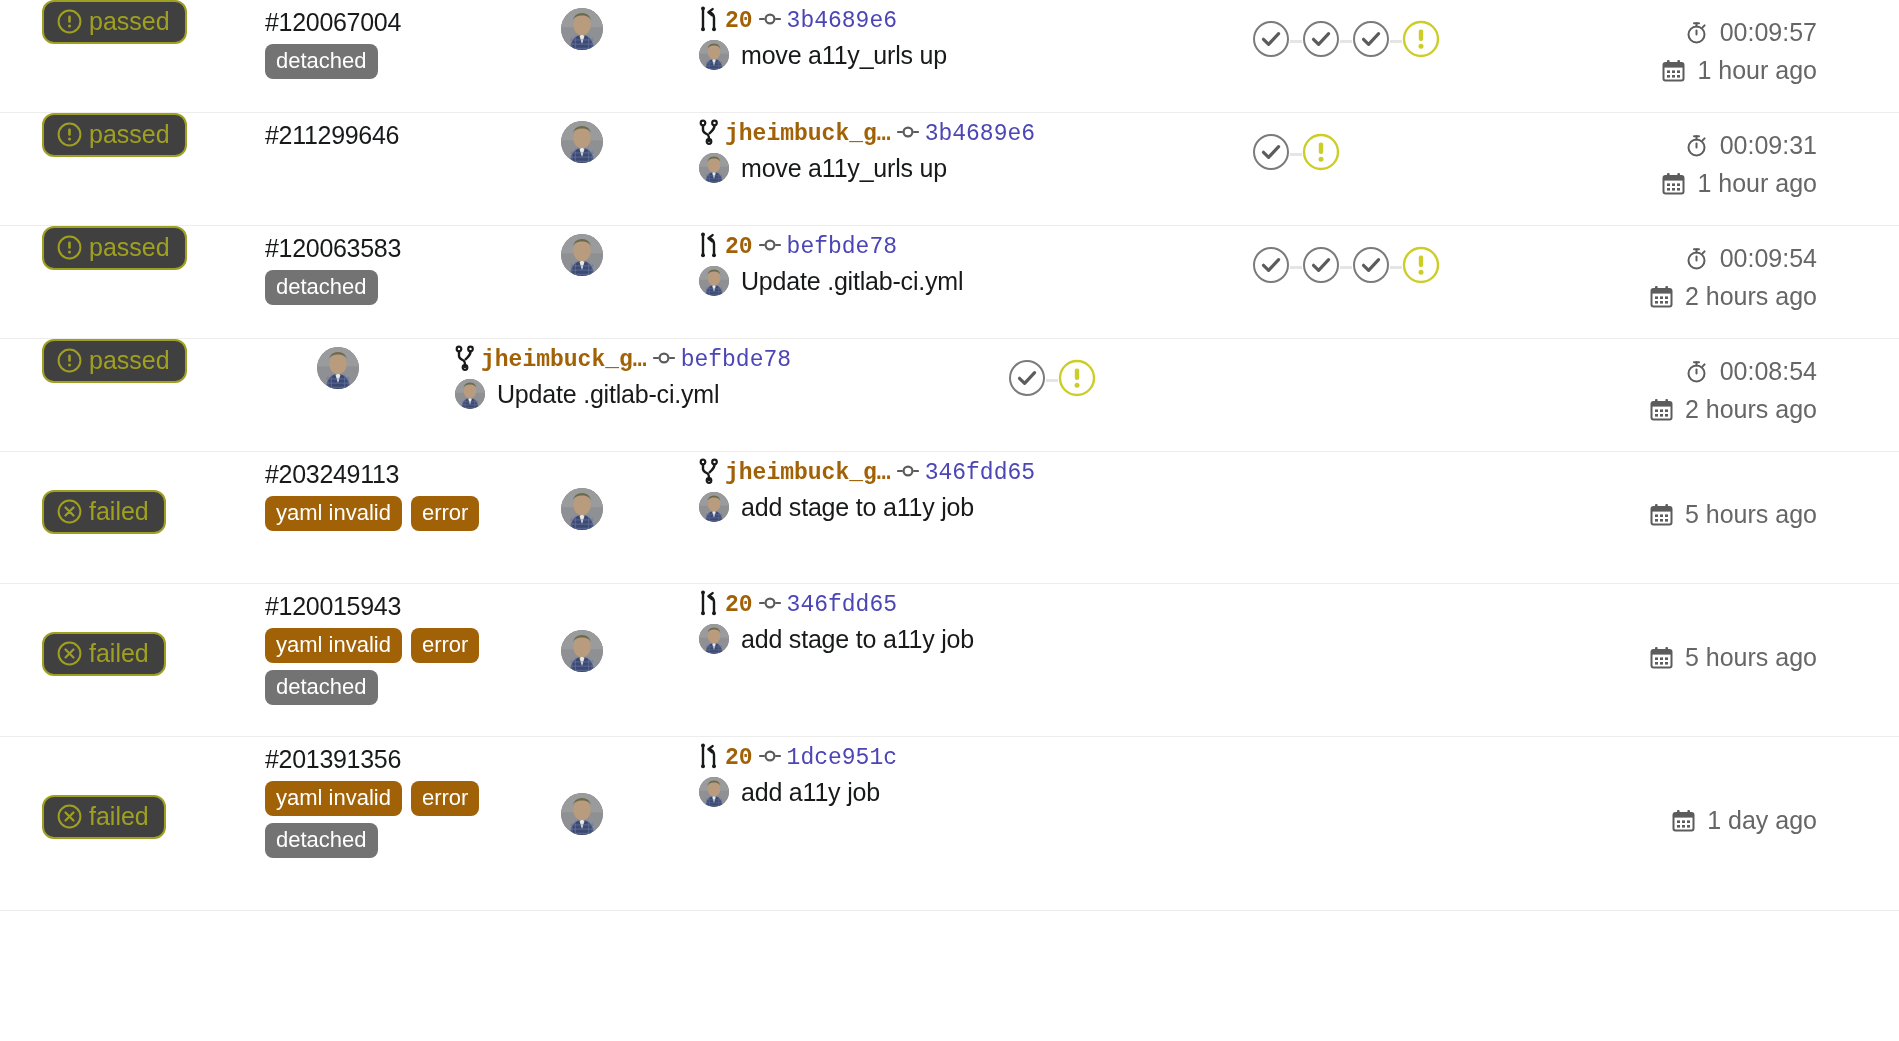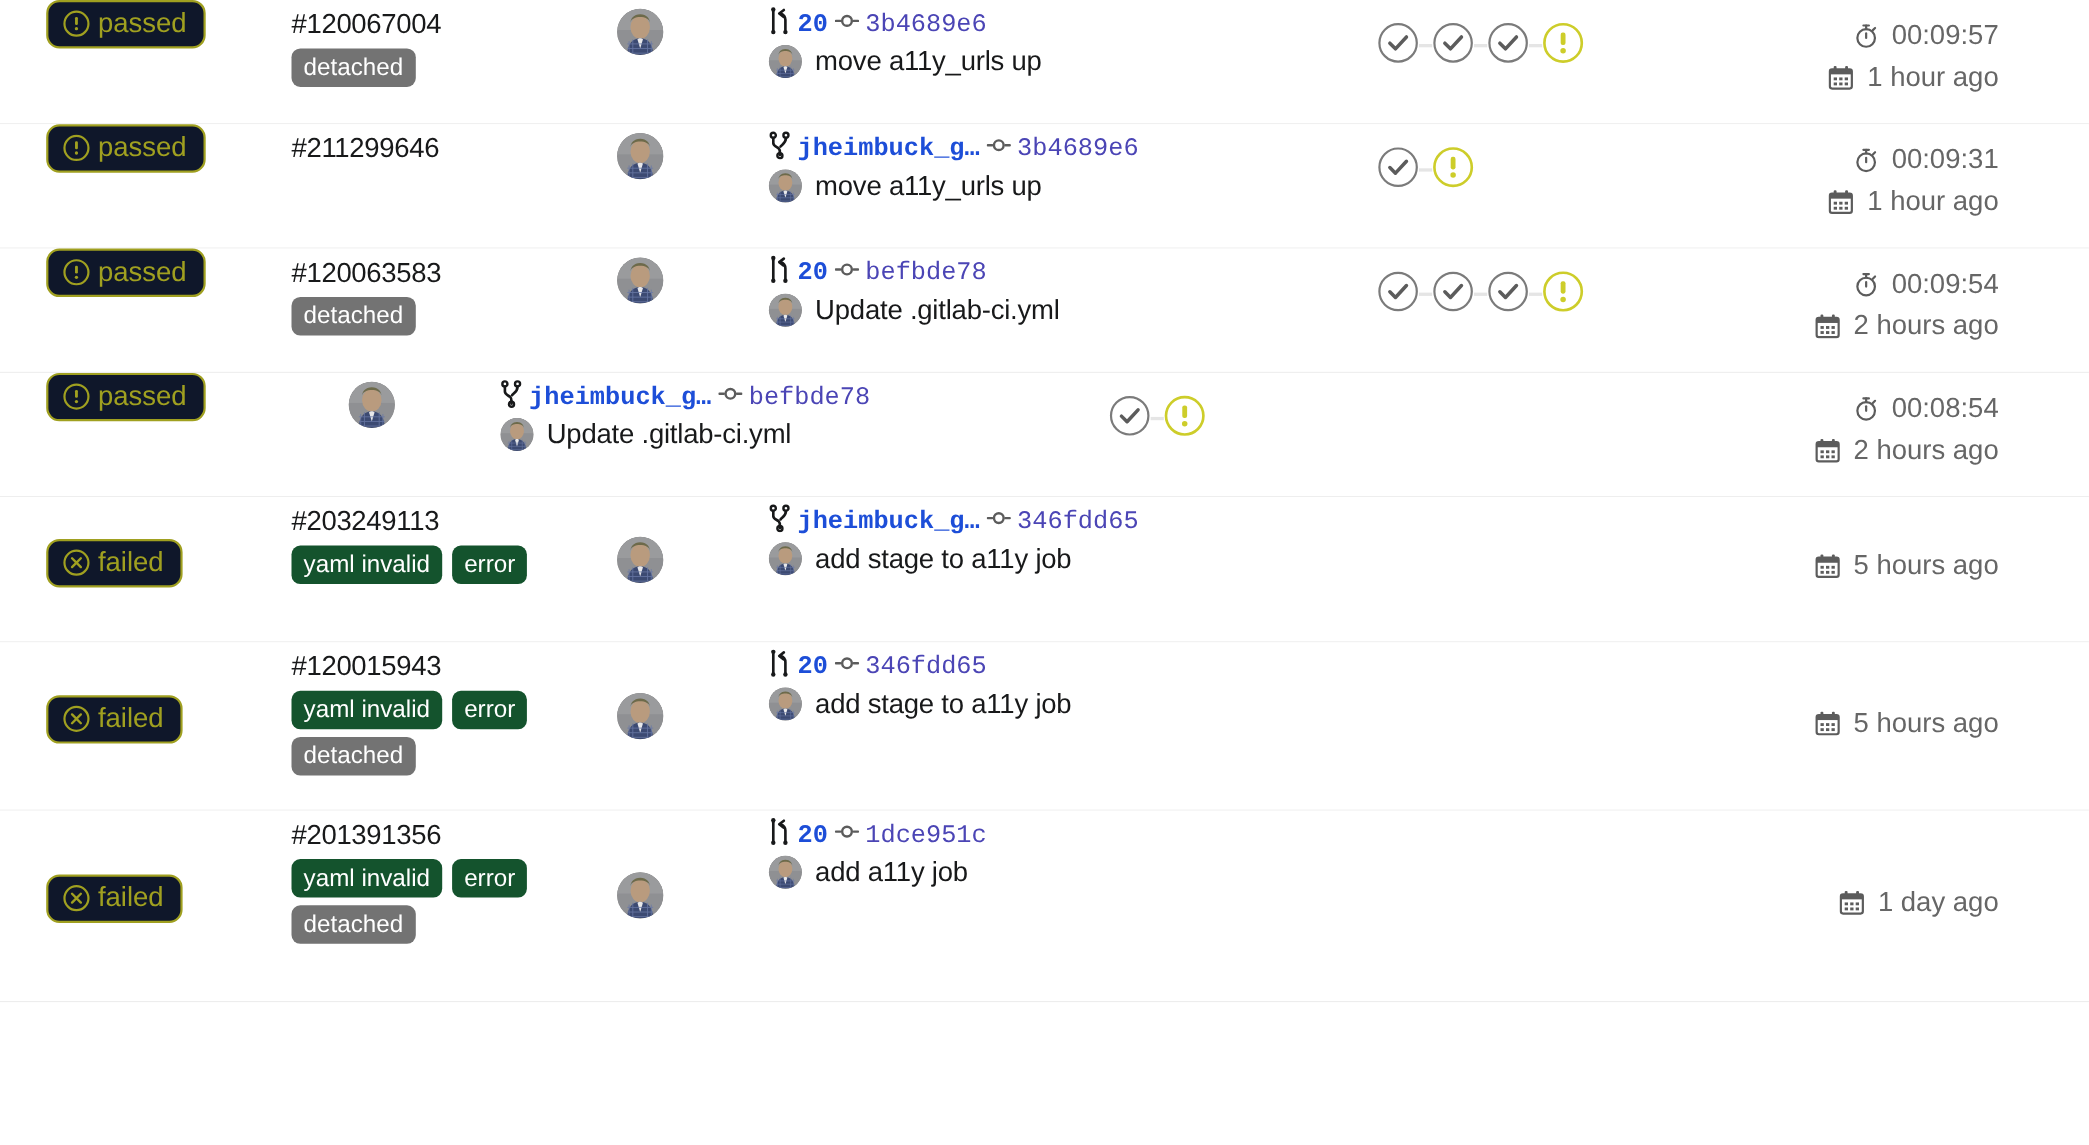--- a/index.html
+++ b/index.html
@@ -71,21 +71,21 @@
   .status-badge {
     display: inline-flex;
     align-items: center;
     gap: 7px;
     border: 2px solid #a0a020;
     border-radius: 12px;
     padding: 7px 15px 8px 13px;
     color: #a0a020;
     font-size: 25px;
     line-height: 1;
-    background: #0f172a;
+    background: #404040;
     white-space: nowrap;
   }
   .status-badge svg { display: block; flex: 0 0 auto; }
 
   
   .pipeline-id {
     font-size: 25px;
     color: #18191a;
     line-height: 1.15;
     letter-spacing: -0.3px;
@@ -100,21 +100,21 @@
   }
   .tag {
     display: inline-block;
     border-radius: 8px;
     padding: 5px 11px 6px;
     font-size: 22px;
     line-height: 1.1;
     color: #ffffff;
     white-space: nowrap;
   }
-  .tag.olive { background: #14532d; }
+  .tag.olive { background: #a16207; }
   .tag.indigo { background: #737373; }
 
   
   .avatar {
     border-radius: 50%;
     display: block;
     overflow: hidden;
     background: #8a8a8a;
     position: relative;
     flex: 0 0 auto;
@@ -128,21 +128,21 @@
     display: flex;
     align-items: center;
     gap: 6px;
     white-space: nowrap;
     margin-bottom: 4px;
   }
   .ref-name {
     font-family: "Liberation Mono", monospace;
     font-weight: bold;
     font-size: 23px;
-    color: #1d4ed8;
+    color: #a16207;
     max-width: 196px;
     overflow: hidden;
     text-overflow: ellipsis;
     white-space: nowrap;
     display: inline-block;
     vertical-align: middle;
   }
   .sha-link {
     font-family: "Liberation Mono", monospace;
     font-size: 23px;

